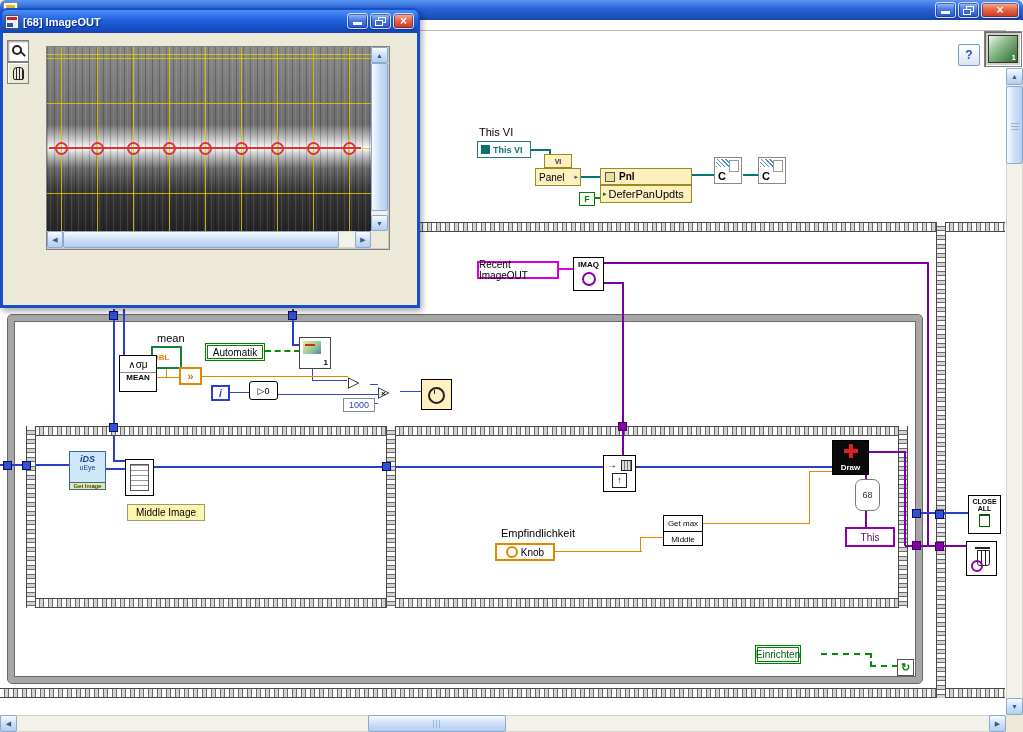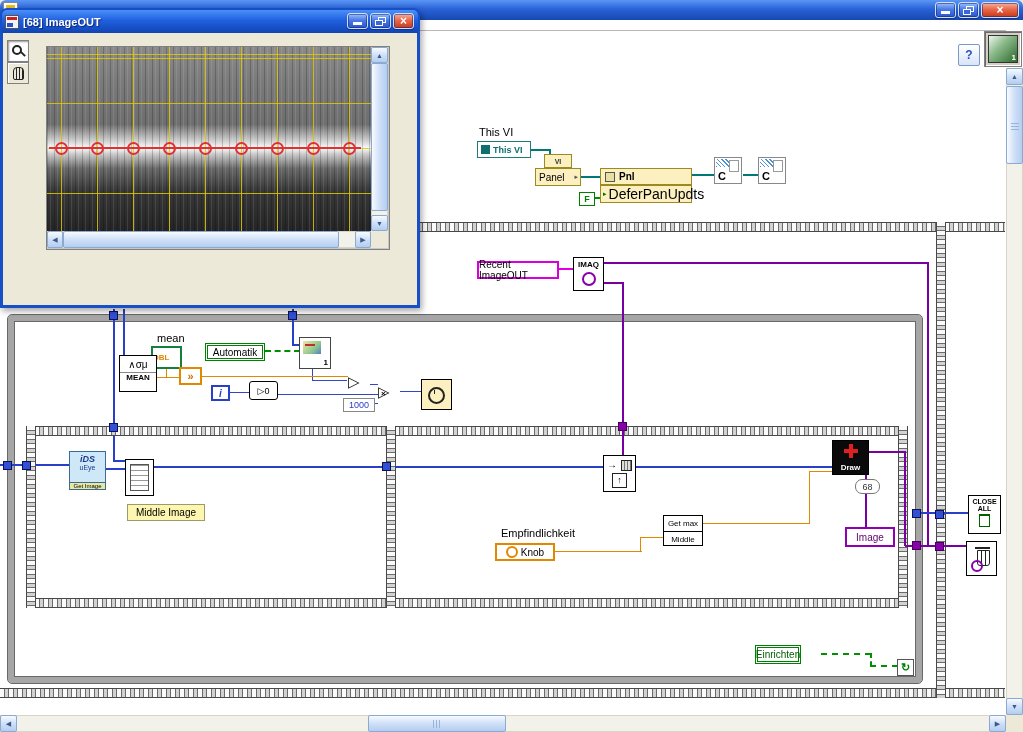--- a/index.html
+++ b/index.html
@@ -200,21 +200,21 @@
   <div class="node cream" style="left:535px;top:168px;width:46px;height:18px;display:flex;align-items:center">
     <span style="font-size:10px;margin-left:3px;flex:1">Panel</span>
     <span style="font-size:7px;margin-right:2px;color:#555">▸</span>
   </div>
   <div class="node cream" style="left:600px;top:168px;width:92px;height:17px;display:flex;align-items:center">
     <span style="width:8px;height:8px;border:1px solid #555;background:#e8e0a0;margin:0 4px"></span>
     <span style="font-size:10px;font-weight:bold">Pnl</span>
   </div>
   <div class="node cream" style="left:600px;top:185px;width:92px;height:18px;display:flex;align-items:center">
     <span style="font-size:7px;margin:0 2px;color:#007000">▸</span>
-    <span style="font-size:14px">DeferPanUpdts</span>
+    <span style="font-size:11px">DeferPanUpdts</span>
   </div>
   <div class="node" style="left:579px;top:192px;width:16px;height:14px;border-color:#008000;display:flex;align-items:center;justify-content:center">
     <span style="font-size:9px;font-weight:bold;color:#008000">F</span>
   </div>
   <div class="node" style="left:714px;top:157px;width:28px;height:27px;border-color:#888">
     <div style="position:absolute;left:1px;top:1px;width:14px;height:8px;background:repeating-linear-gradient(45deg,#5090d0 0 1px,transparent 1px 3px)"></div>
     <div style="position:absolute;right:2px;top:2px;width:8px;height:10px;background:#fff;border:1px solid #999"></div>
     <span style="position:absolute;left:3px;bottom:1px;font-size:11px;font-weight:bold">C</span>
   </div>
   <div class="node" style="left:758px;top:157px;width:28px;height:27px;border-color:#888">
@@ -291,25 +291,25 @@
   </div>
   <div class="node" style="left:663px;top:515px;width:40px;height:31px">
     <div style="height:15px;border-bottom:1px solid #000;font-size:8px;display:flex;align-items:center;justify-content:center">Get max</div>
     <div style="height:14px;font-size:8px;display:flex;align-items:center;justify-content:center">Middle</div>
   </div>
   <div class="node" style="left:832px;top:440px;width:37px;height:35px;background:#0a0a0a;border-color:#000">
     <i style="position:absolute;left:16px;top:3px;width:4px;height:14px;background:#e02020;display:block"></i>
     <i style="position:absolute;left:11px;top:8px;width:14px;height:4px;background:#e02020;display:block"></i>
     <span style="position:absolute;left:0;right:0;bottom:2px;color:#fff;font-size:8px;font-weight:bold;text-align:center">Draw</span>
   </div>
-  <div class="node" style="left:855px;top:479px;width:25px;height:15px;border-color:#777;border-radius:7px;display:flex;align-items:center;justify-content:center">
+  <div class="node" style="left:855px;top:479px;width:25px;height:32px;border-color:#777;border-radius:7px;display:flex;align-items:center;justify-content:center">
     <span style="font-size:9px;color:#333">68</span>
   </div>
   <div class="localvar" style="left:845px;top:527px;width:50px;height:20px;border:2px solid #9000b0">
-    <span style="color:#60006e">Image</span>
+    <span style="color:#60006e">This</span>
   </div>
 
   <div class="localvar dbl-green" style="left:755px;top:645px;width:46px;height:19px">
     <span style="color:#006000">Einrichten</span>
   </div>
   <div class="node" style="left:897px;top:659px;width:17px;height:17px;border-color:#555;display:flex;align-items:center;justify-content:center">
     <span style="font-size:11px;font-weight:bold;color:#008000">↻</span>
   </div>
 
   <div class="node" style="left:968px;top:495px;width:33px;height:39px">

